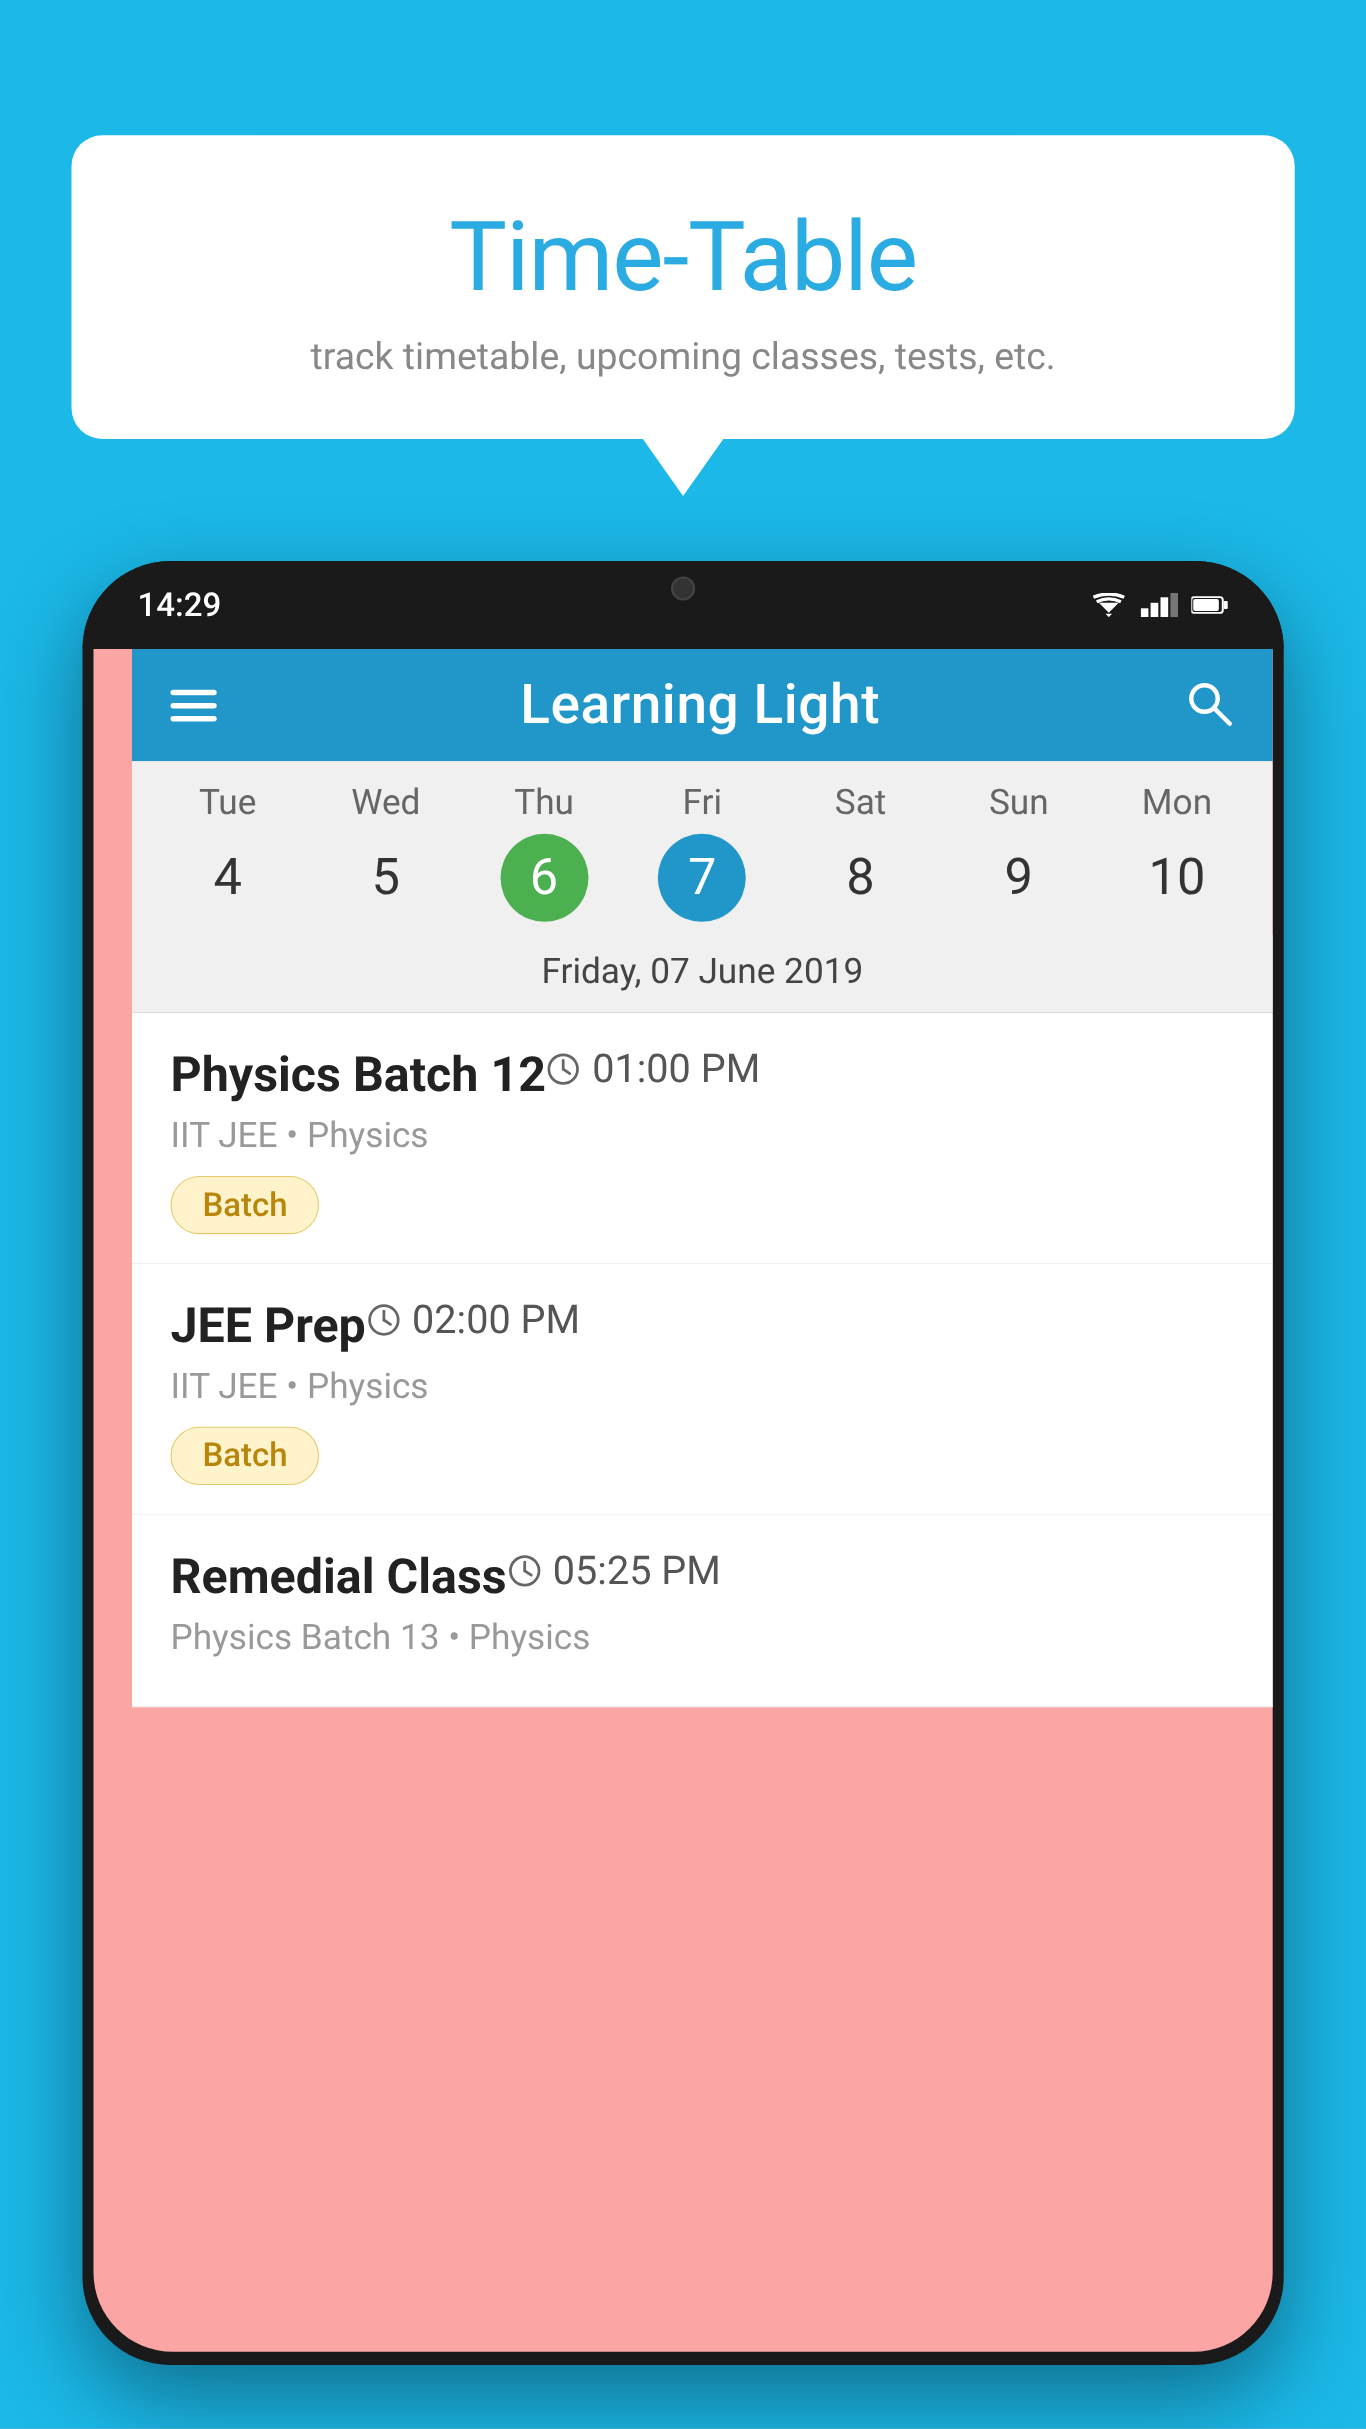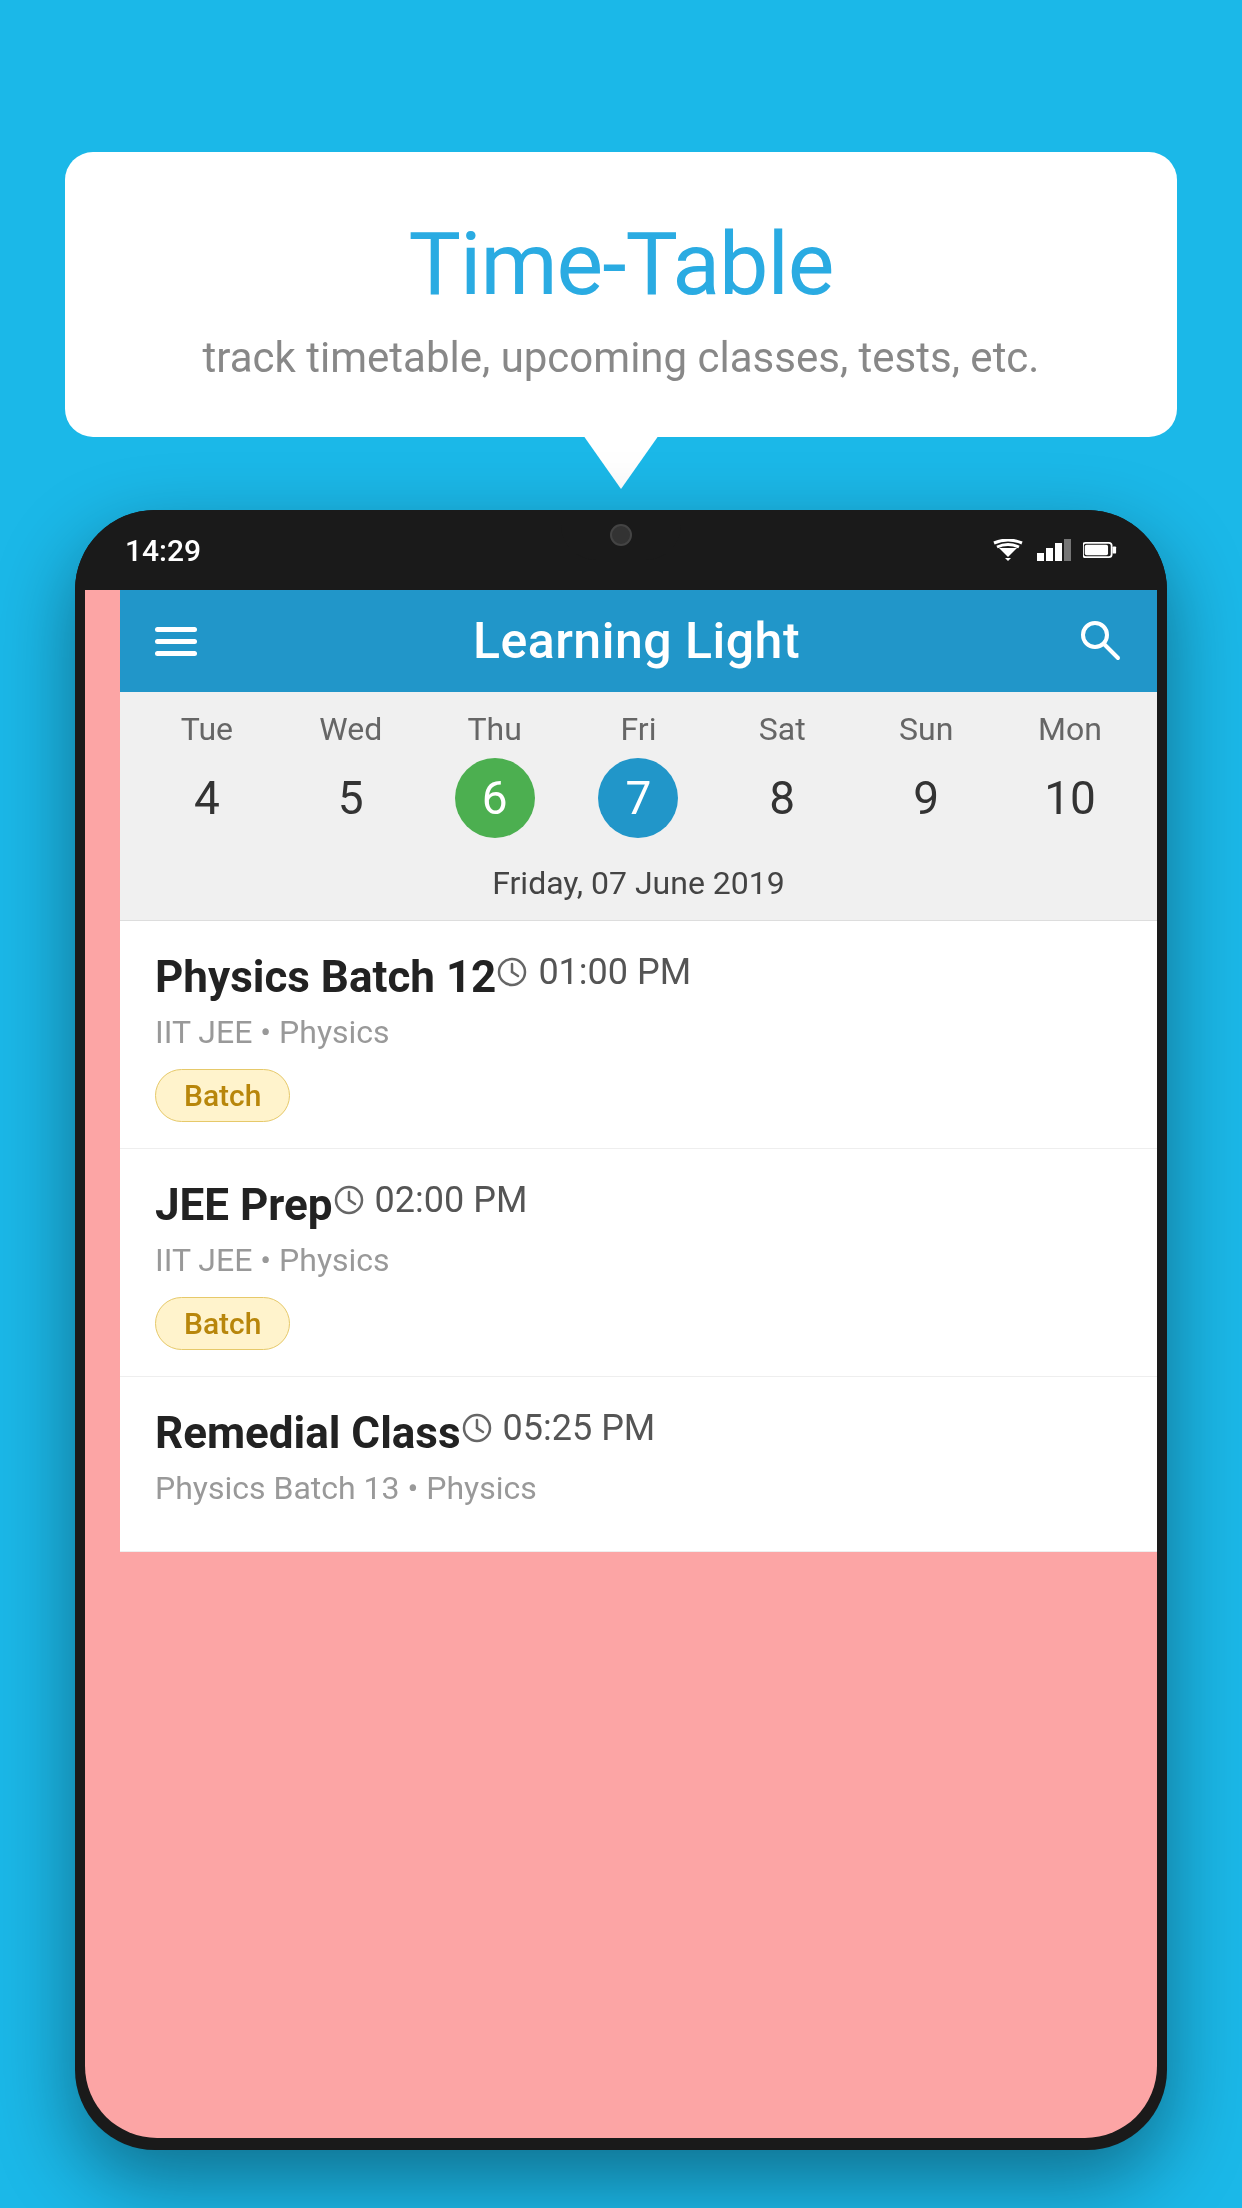--- a/index.html
+++ b/index.html
@@ -10,21 +10,21 @@
       height: 2208px;
       background-color: #1BB8E8;
       font-family: 'Roboto', Arial, sans-serif;
       overflow: hidden;
       position: relative;
     }
 
     
     .speech-bubble-container {
       position: absolute;
-      top: 152px;
+      top: 123px;
       left: 65px;
       right: 65px;
     }
 
     .speech-bubble {
       background: white;
       border-radius: 28px;
       padding: 60px 50px 55px;
       text-align: center;
       position: relative;
@@ -45,21 +45,21 @@
 
     .bubble-title {
       font-size: 88px;
       color: #2AABE2;
       font-weight: 400;
       margin-bottom: 18px;
       letter-spacing: -1px;
     }
 
     .bubble-subtitle {
-      font-size: 42px;
+      font-size: 34px;
       color: #888;
       font-weight: 400;
     }
 
     
     .phone-container {
       position: absolute;
       top: 510px;
       left: 75px;
       right: 75px;

